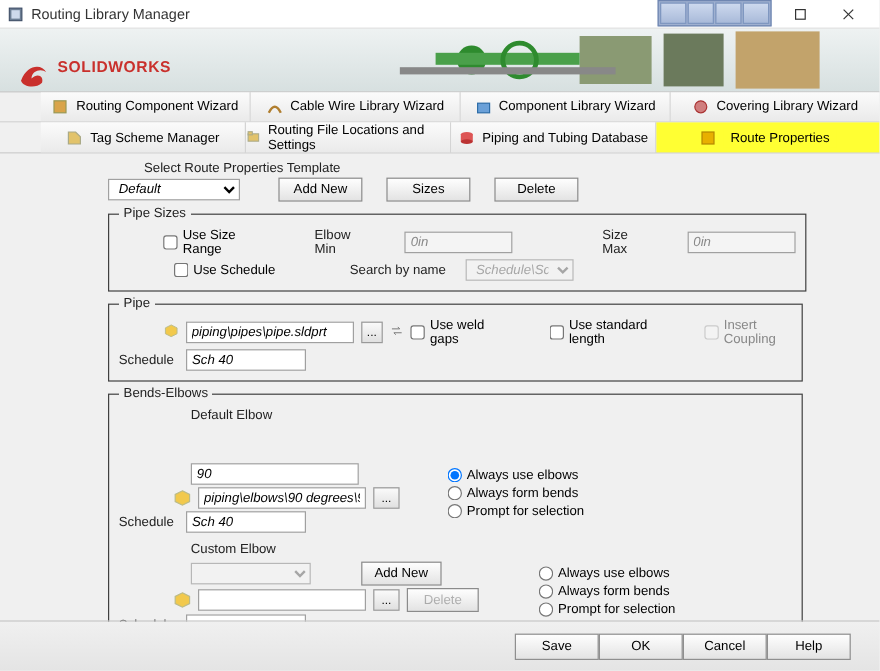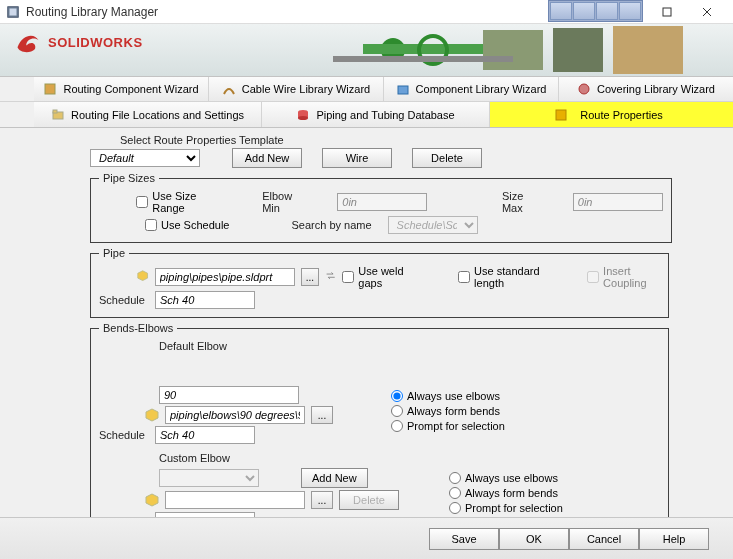--- a/index.html
+++ b/index.html
@@ -3,21 +3,21 @@
 <meta charset="utf-8">
 <style>
 * { box-sizing: border-box; margin: 0; padding: 0; font-family: "Segoe UI", Tahoma, Arial, sans-serif; font-size: 11px; }
 body { background: #f0f0f0; width: 733px; height: 559px; overflow: hidden; position: relative; }
 .titlebar { height: 24px; background: #fff; border-bottom: 1px solid #ddd; display: flex; align-items: center; padding: 0 6px; }
 .titlebar .ticon { width: 14px; height: 14px; margin-right: 6px; }
 .titlebar .title { flex: 1; font-size: 12px; color: #333; }
 .titlebar .sysicons { display: flex; gap: 0; }
 .sysbtn { width: 40px; height: 24px; display: flex; align-items: center; justify-content: center; color: #555; }
 .banner { height: 52px; background: linear-gradient(#eef2f2,#d7e0e0); position: relative; overflow: hidden; display:flex; align-items:center;}
-.logo { position: absolute; left: 14px; top: 4px; display:flex; align-items:center; gap:6px;}
+.logo { position: absolute; left: 14px; top: 24px; display:flex; align-items:flex-start; gap:6px;}
 .logo-text { color:#c9302c; font-weight:bold; font-size:13px; letter-spacing:0.5px;}
 .banner-art { position:absolute; right:40px; top:2px; width:360px; height:48px;}
 .topnav { border-top:1px solid #c3c3c3; border-bottom:1px solid #c3c3c3; }
 .navrow { display:flex; height:25px; border-bottom:1px solid #d4d4d4;padding-left:34px;}
 .navrow:last-child { border-bottom:none;}
 .navcell { flex:1; display:flex; align-items:center; justify-content:center; gap:6px; border-right:1px solid #d4d4d4; background:linear-gradient(#fbfbfb,#eaeaea); cursor:default;}
 .navcell:last-child{border-right:none;}
 .navcell .nicon{width:14px;height:14px;}
 .navcell.active{ background:#ffff33; font-weight:normal;}
 .navcell.tab-rp{ padding:0 8px;}
@@ -120,20 +120,26 @@
     <div class="navcell">
         <span class="nicon"><svg viewBox="0 0 14 14">
             <circle cx="7" cy="7" r="5" fill="#d07e7e" stroke="#a33"></circle>
           </svg></span>
         <span class="nlabel">Covering Library Wizard</span>
       </div>
   </div>
   <div class="navrow">
     <div class="navcell">
         <span class="nicon"><svg viewBox="0 0 14 14">
+            <path d="M2 2h6l4 4v6H2z" fill="#e2c36b" stroke="#aa8"></path>
+          </svg></span>
+        <span class="nlabel">Tag Scheme Manager</span>
+      </div>
+    <div class="navcell">
+        <span class="nicon"><svg viewBox="0 0 14 14">
             <rect x="2" y="4" width="10" height="7" fill="#e2c36b" stroke="#aa8"></rect>
             <rect x="2" y="2" width="4" height="3" fill="#e2c36b" stroke="#aa8"></rect>
           </svg></span>
         <span class="nlabel">Routing File Locations and Settings</span>
       </div>
     <div class="navcell">
         <span class="nicon"><svg viewBox="0 0 14 14">
             <ellipse cx="7" cy="4" rx="5" ry="2" fill="#d55"></ellipse>
             <rect x="2" y="4" width="10" height="6" fill="#d55"></rect>
             <ellipse cx="7" cy="10" rx="5" ry="2" fill="#b33"></ellipse>
@@ -152,21 +158,21 @@
 <div class="content">
 
   <div style="margin-left:30px;">
     <label class="lab">Select Route Properties Template</label>
   </div>
   <div class="row">
     <select style="width:110px"><option>Default</option></select>
     <span style="width:20px"></span>
     <button class="btn">Add New</button>
     <span style="width:8px"></span>
-    <button class="btn">Wire</button>
+    <button class="btn">Sizes</button>
     <span style="width:8px"></span>
     <button class="btn">Delete</button>
   </div>
 
   <fieldset>
     <legend>Pipe Sizes</legend>
     <div class="row">
       <span style="width:40px"></span>
       <label class="chk">
           <input type="checkbox" style="">
@@ -226,21 +232,21 @@
       <input type="text" style="width: 100px;" value="Sch 40">
     </div>
   </fieldset>
 
   <fieldset>
     <legend>Bends-Elbows</legend>
     <div class="row">
         <span style="width:54px"></span>
         <label class="lab">Default Elbow</label>
       </div>
-    <div style="display:flex; gap:58px;margin-top:32px;">
+    <div style="display:flex; gap:40px;margin-top:32px;">
       <div>
         <div class="row">
             <span style="width:54px"></span>
             <input type="text" style="width: 140px;" value="90">
           </div>
         <div class="row">
           <span style="width:40px"></span>
           <span class="ficon"><svg viewBox="0 0 14 14">
                 <path d="M7 1l6 3v6l-6 3-6-3V4z" fill="#f2c94c" stroke="#bb8"></path>
               </svg></span>

